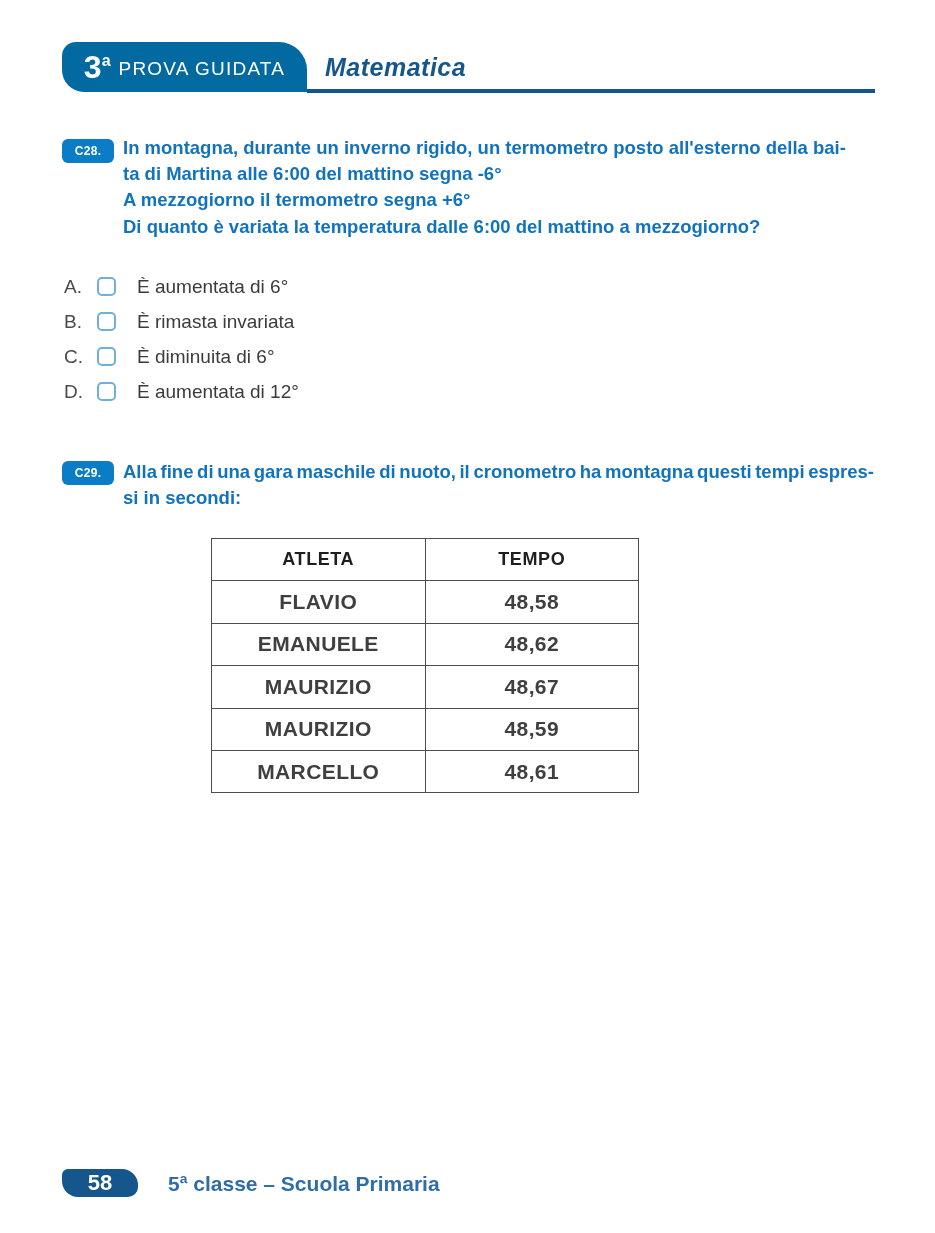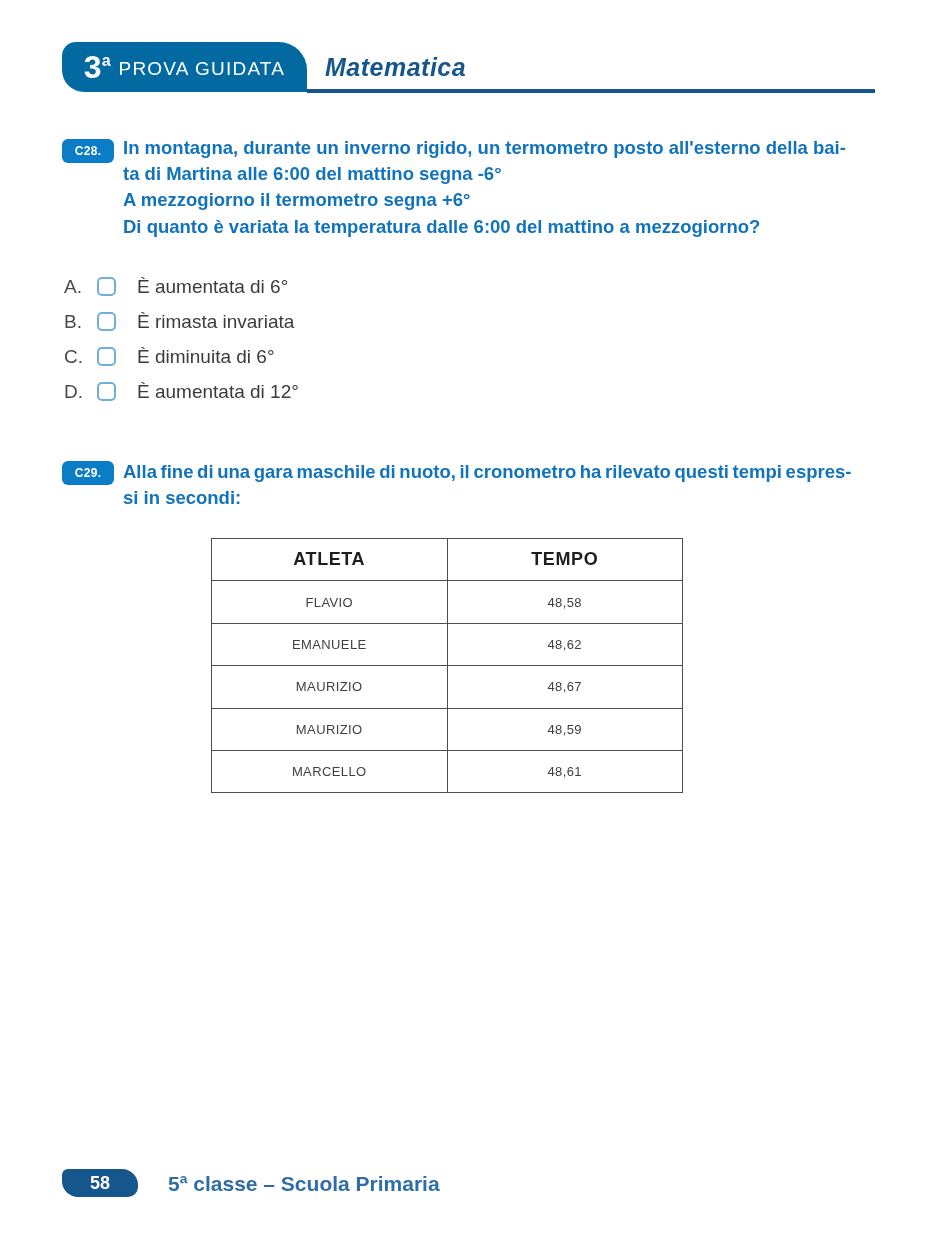--- a/index.html
+++ b/index.html
@@ -49,33 +49,33 @@
   .option-row{display:flex;align-items:center;height:35px;}
   .option-letter{width:33px;font-size:19px;color:#4a4a4a;}
   .checkbox{
     width:19px;height:19px;border:2px solid #6fb0d8;border-radius:5px;
     background:#ffffff;display:inline-block;margin-right:21px;box-sizing:border-box;
   }
   .option-label{font-size:19px;color:#3b3b3b;}
 
   
   .times-table{
-    left:211px;top:538px;width:472px;border-collapse:collapse;table-layout:fixed;
+    left:211px;top:538px;width:428px;border-collapse:collapse;table-layout:fixed;
   }
   .times-table th,.times-table td{
     border:1px solid #4d4d4d;height:41.4px;text-align:center;vertical-align:middle;
     padding:0;
   }
   .times-table th{font-size:18px;font-weight:700;color:#1e1e1e;letter-spacing:0.6px;}
-  .times-table td{font-size:13px;font-weight:400;color:#3f3f3f;letter-spacing:0.4px;}
+  .times-table td{font-size:21px;font-weight:700;color:#3f3f3f;letter-spacing:0.4px;}
 
   
   .footer-badge{
     left:62px;top:1169px;width:76px;height:28px;background:#15568d;
-    border-radius:6px 16px 10px 16px;color:#ffffff;font-size:18px;font-weight:700;
+    border-radius:6px 16px 10px 16px;color:#ffffff;font-size:22px;font-weight:700;
     display:flex;align-items:center;justify-content:center;
   }
   .footer-text{left:168px;top:1172px;font-size:21px;font-weight:600;color:#2e6da7;}
 </style>
 </head>
 <body>
 
 <div>
 
   <div class="abs header-badge">
@@ -111,21 +111,21 @@
     </div>
     <div class="option-row">
       <span class="option-letter">D.</span>
       <span class="checkbox"></span>
       <span class="option-label">È aumentata di 12°</span>
     </div>
   </div>
 
   <div class="abs q-badge q29-badge">C29.</div>
   <div class="abs q-text q29-text">
-    <span class="q-line tight">Alla fine di una gara maschile di nuoto, il cronometro ha rilevato questi tempi espres-</span>
+    <span class="q-line tight">Alla fine di una gara maschile di nuoto, il cronometro ha montagna questi tempi espres-</span>
     <span class="q-line">si in secondi:</span>
   </div>
 
   <table class="abs times-table">
     <thead>
       <tr>
         <th>ATLETA</th>
         <th>TEMPO</th>
       </tr>
     </thead>

